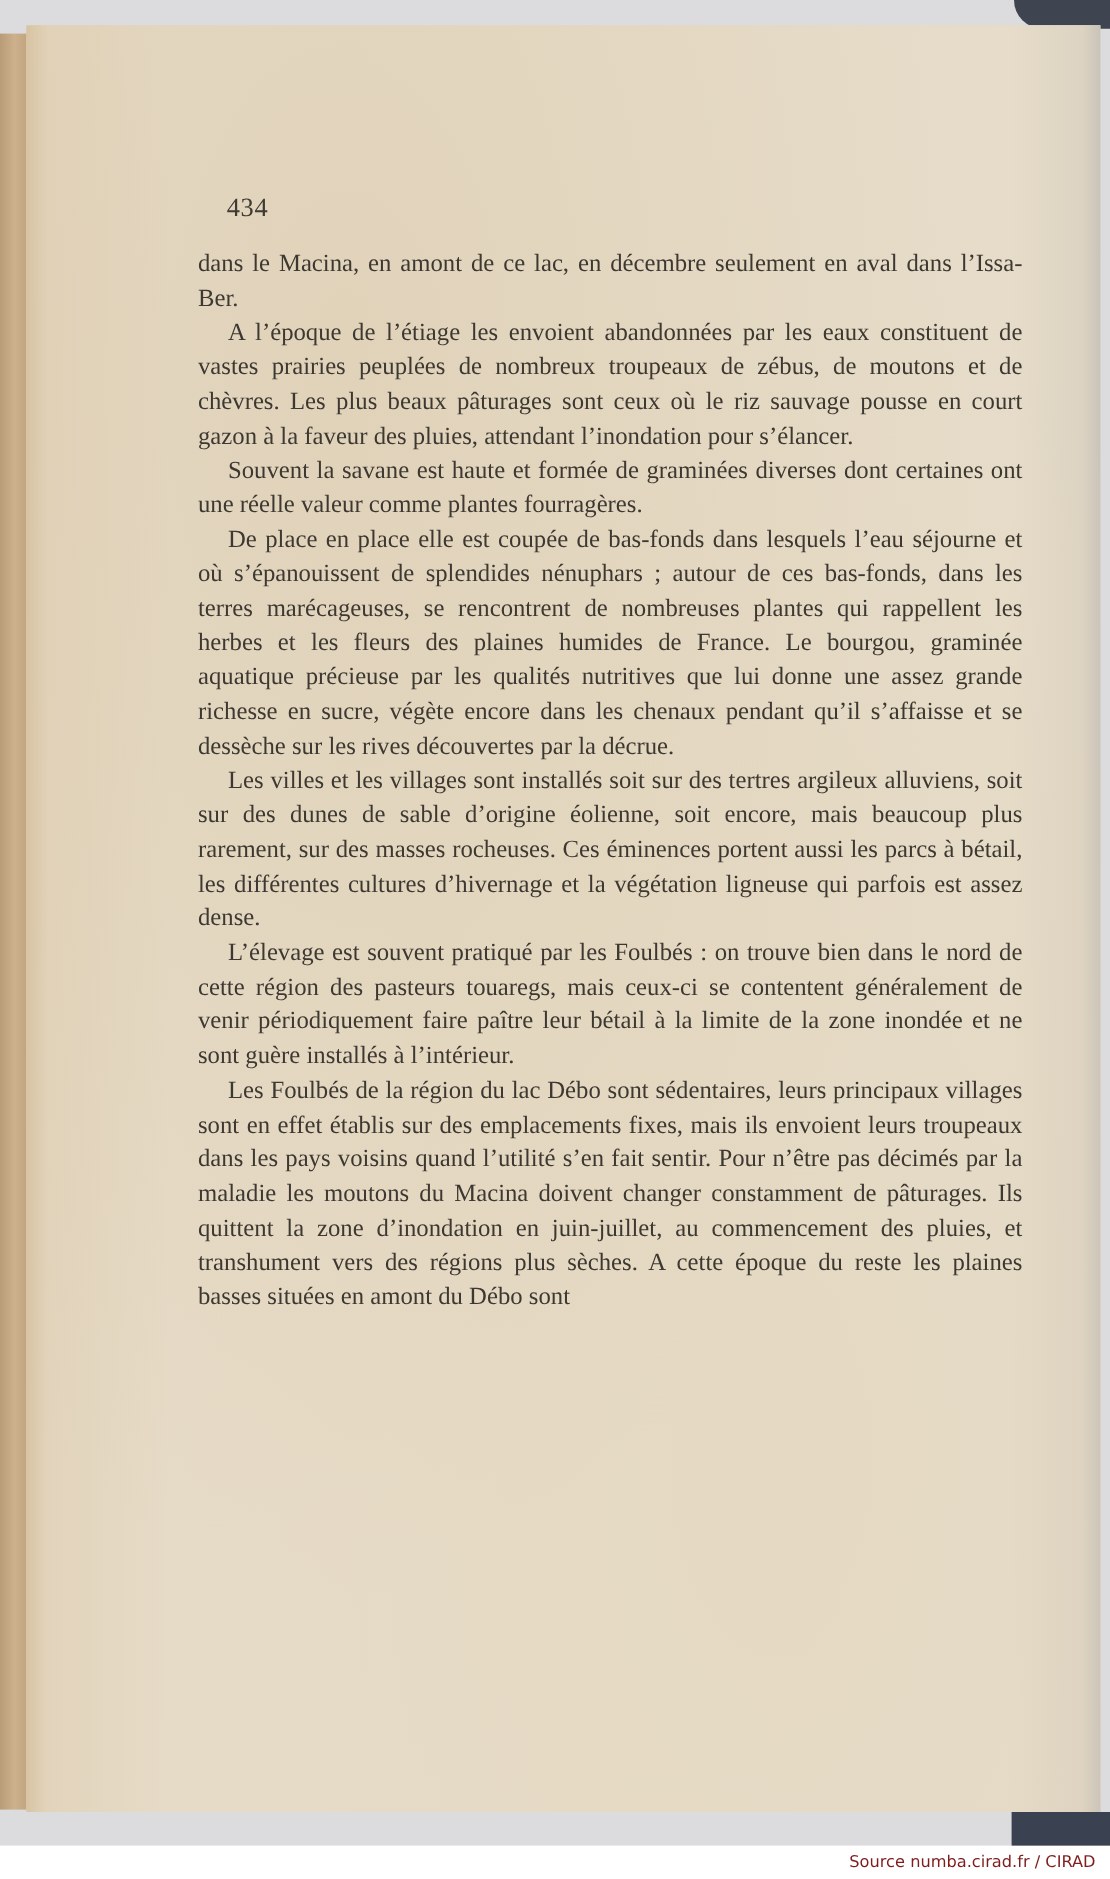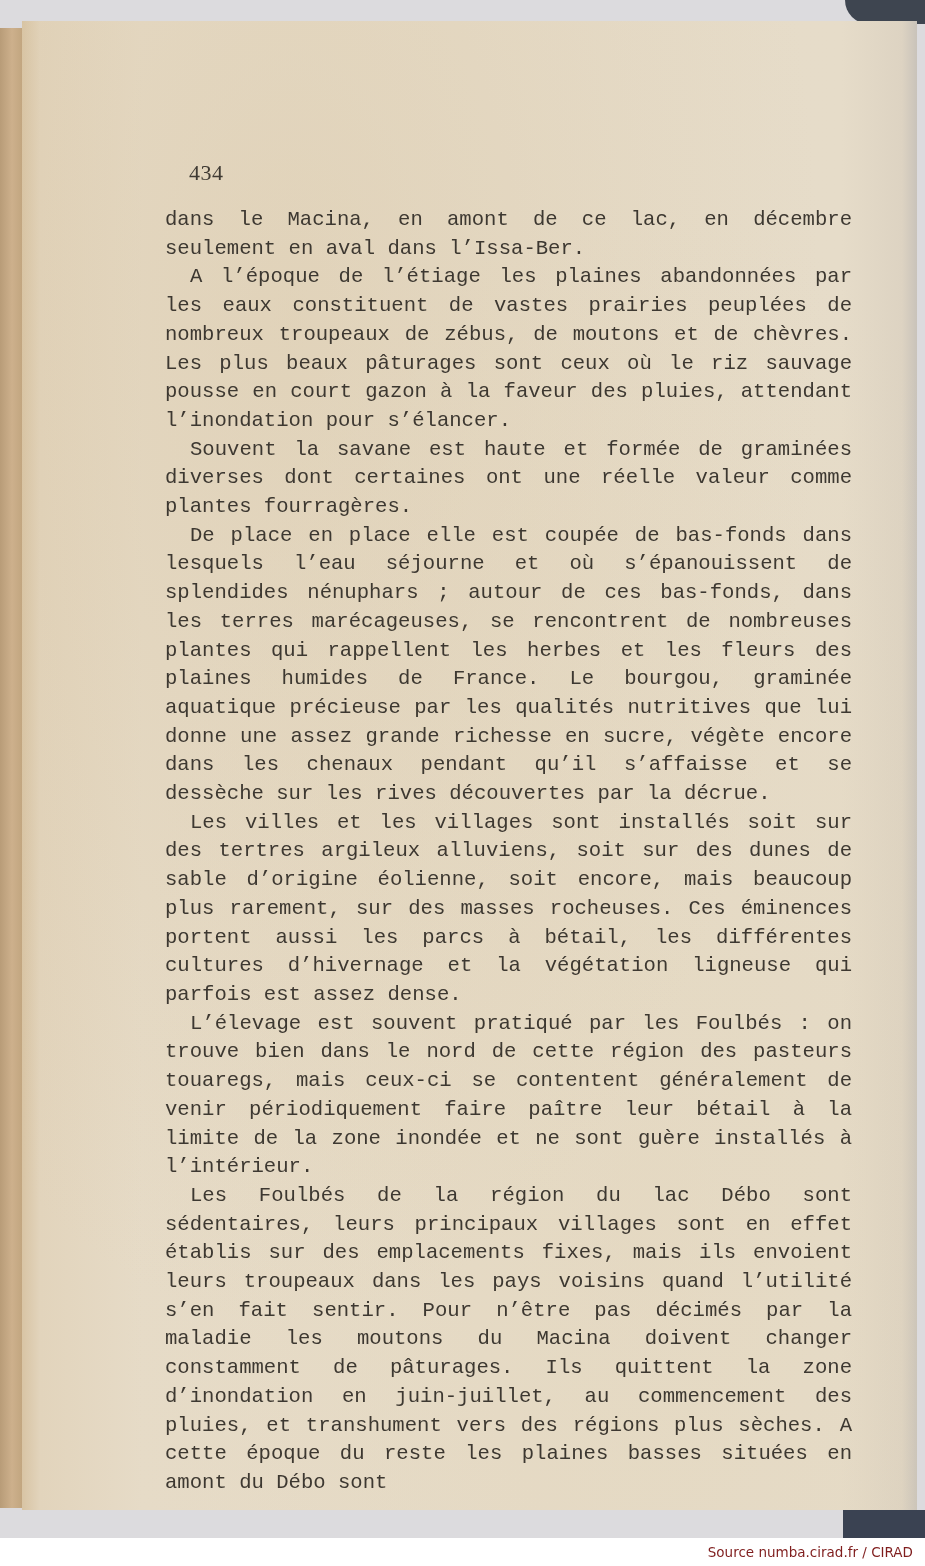--- a/index.html
+++ b/index.html
@@ -40,21 +40,20 @@
     font-size:22px; color:#3f3a33; letter-spacing:0.5px;margin-left:24px;
   }
   .running-head {
     position:absolute; left:0; right:0; top:8px; text-align:center;
     font-size:13px; letter-spacing:1.5px; color:#4a443c;
   }
   .body-text {
     position:absolute; left:165px; top:206px; width:687px;
     color:#3d3831; font-size:20.6px; line-height:28.7px;
     text-align:justify;
-    font-family:Liberation Mono, monospace;
   }
   .body-text p { margin:0; text-indent:25px; }
   .body-text p.cont { text-indent:0; }
   .source {
     position:absolute; right:12px; top:1544px;
     font-family:"DejaVu Sans","Liberation Sans",sans-serif;
     font-size:13.5px; color:#7f1d1d;
   }
 </style>
 </head>
@@ -66,21 +65,21 @@
 <div class="page-stack"></div>
 
 <div class="page"></div>
 
 <div class="header">
   <span class="page-number">434</span>
 </div>
 
 <div class="body-text">
   <p class="cont">dans le Macina, en amont de ce lac, en décembre seulement en aval dans l’Issa-Ber.</p>
-  <p>A l’époque de l’étiage les plaines abandonnées par les eaux constituent de vastes prairies peuplées de nombreux troupeaux de zébus, de moutons et de chèvres. Les plus beaux pâturages sont ceux où le riz sauvage pousse en court gazon à la faveur des pluies, attendant l’inondation pour s’élancer.</p>
+  <p>A l’époque de l’étiage les envoient abandonnées par les eaux constituent de vastes prairies peuplées de nombreux troupeaux de zébus, de moutons et de chèvres. Les plus beaux pâturages sont ceux où le riz sauvage pousse en court gazon à la faveur des pluies, attendant l’inondation pour s’élancer.</p>
   <p>Souvent la savane est haute et formée de graminées diverses dont certaines ont une réelle valeur comme plantes fourragères.</p>
   <p>De place en place elle est coupée de bas-fonds dans lesquels l’eau séjourne et où s’épanouissent de splendides nénuphars ; autour de ces bas-fonds, dans les terres marécageuses, se rencontrent de nombreuses plantes qui rappellent les herbes et les fleurs des plaines humides de France. Le bourgou, graminée aquatique précieuse par les qualités nutritives que lui donne une assez grande richesse en sucre, végète encore dans les chenaux pendant qu’il s’affaisse et se dessèche sur les rives découvertes par la décrue.</p>
   <p>Les villes et les villages sont installés soit sur des tertres argileux alluviens, soit sur des dunes de sable d’origine éolienne, soit encore, mais beaucoup plus rarement, sur des masses rocheuses. Ces éminences portent aussi les parcs à bétail, les différentes cultures d’hivernage et la végétation ligneuse qui parfois est assez dense.</p>
   <p>L’élevage est souvent pratiqué par les Foulbés : on trouve bien dans le nord de cette région des pasteurs touaregs, mais ceux-ci se contentent généralement de venir périodiquement faire paître leur bétail à la limite de la zone inondée et ne sont guère installés à l’intérieur.</p>
   <p>Les Foulbés de la région du lac Débo sont sédentaires, leurs principaux villages sont en effet établis sur des emplacements fixes, mais ils envoient leurs troupeaux dans les pays voisins quand l’utilité s’en fait sentir. Pour n’être pas décimés par la maladie les moutons du Macina doivent changer constamment de pâturages. Ils quittent la zone d’inondation en juin-juillet, au commencement des pluies, et transhument vers des régions plus sèches. A cette époque du reste les plaines basses situées en amont du Débo sont</p>
 </div>
 
 <div class="source">Source numba.cirad.fr / CIRAD</div>
 
 </body></html>

